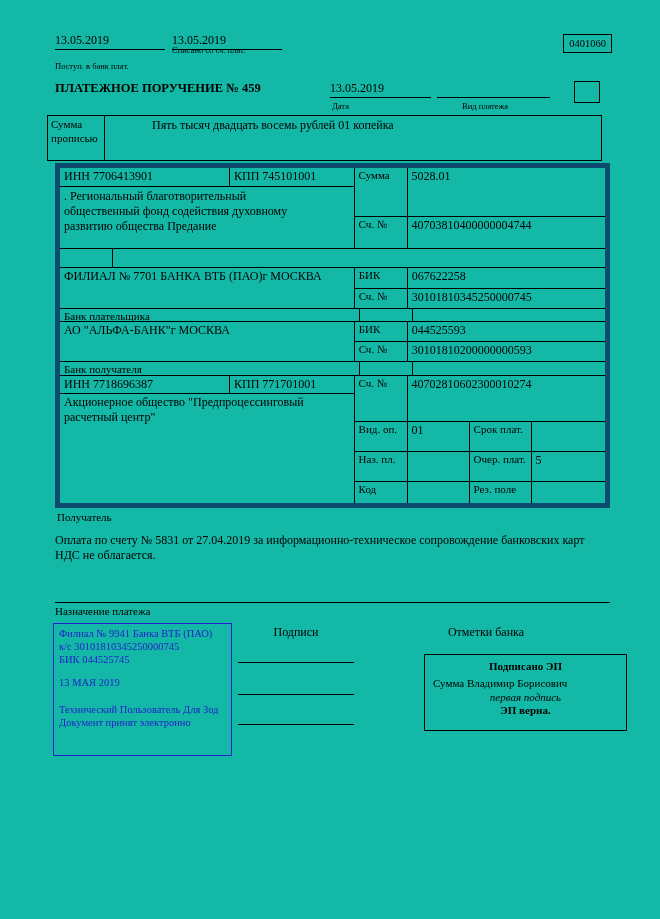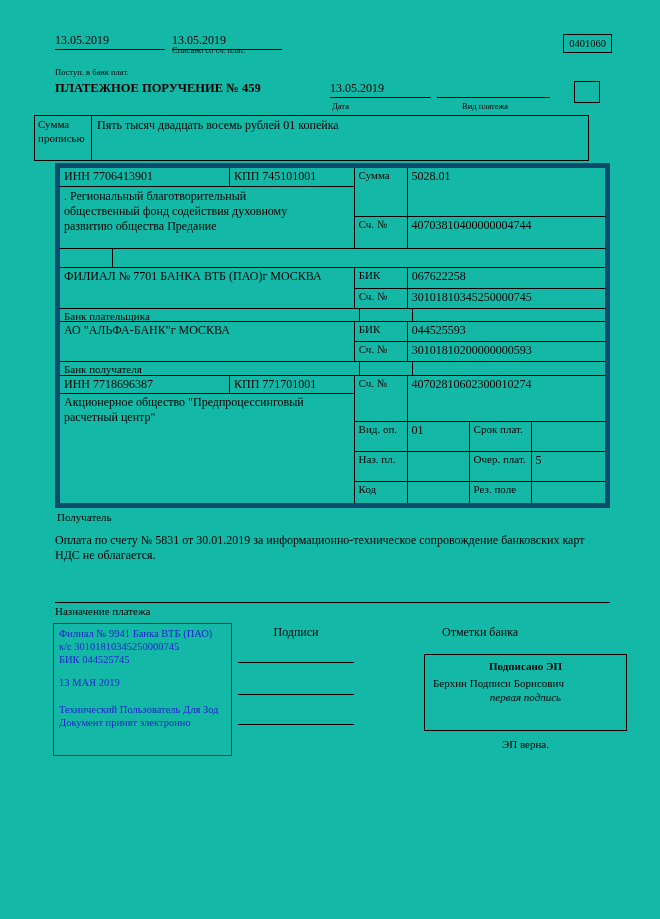--- a/index.html
+++ b/index.html
@@ -6,34 +6,34 @@
   body { margin:0; background:#ffffff; }
   .page {
     position:relative; width:660px; height:919px; background:#14b8a6; overflow:hidden;
     font-family:"Liberation Serif","DejaVu Serif",serif; color:#000; font-size:12px;
   }
   .abs { position:absolute; }
   .tiny { font-size:8.5px; }
   .ul { border-bottom:1px solid #000; }
 
   #date-received { left:55px; top:33px; width:110px; height:17px; }
-  #received-label { left:55px; top:67px; }
+  #received-label { left:55px; top:61px; }
   #date-debited { left:172px; top:33px; width:110px; height:17px; }
   #debited-label { left:172px; top:45px; }
   #form-code { left:563px; top:34px; width:49px; height:19px; border:1px solid #000;
                text-align:center; font-size:10.5px; line-height:17px; }
 
   #doc-title { left:55px; top:81px; font-size:12.5px; font-weight:bold; }
   #header-date { left:330px; top:81px; width:101px; height:17px; }
   #date-label { left:332px; top:101px; }
   #paytype-line { left:437px; top:81px; width:113px; height:17px; }
   #paytype-label { left:462px; top:101px; }
   #header-checkbox { left:574px; top:81px; width:26px; height:22px; border:1px solid #000; }
 
-  .amount-box { margin:115px 0 0 34px; width:555px; height:46px; border:1px solid #000; display:flex; }
+  .amount-box { margin:115px 0 0 47px; width:555px; height:46px; border:1px solid #000; display:flex;gap:42px; }
   .amount-label { width:57px; border-right:1px solid #000; padding:2px 3px; font-size:11px; line-height:1.25; }
   .amount-value { flex:1; padding:2px 5px; }
 
   .mtable { margin:2px 0 0 55px; width:555px; border:5px solid #0c4a6e; }
   .tr { display:flex; }
   .col { display:flex; flex-direction:column; }
   .grow { flex:1 1 auto; }
   .bt { border-top:1px solid #000; }
   .br { border-right:1px solid #000; }
   .bb { border-bottom:1px solid #000; }
@@ -68,27 +68,27 @@
                border:1px solid #2222cc; color:#2222cc; padding:3px 5px;
                font-size:10.5px; line-height:1.25; }
   .stamp-date { margin-top:10px; }
   .stamp-user { margin-top:13px; }
   .sig-area { position:absolute; left:185px; top:0; width:116px; height:110px; }
   .sig-title { text-align:center; font-size:12px; padding-top:2px; }
   .sig-line { position:absolute; left:0; right:0; border-top:1px solid #000; }
   .sig-line.l1 { top:39px; }
   .sig-line.l2 { top:71px; }
   .sig-line.l3 { top:101px; }
-  .marks-label { position:absolute; left:389px; top:2px; width:122px; font-size:12px; }
+  .marks-label { position:absolute; left:372px; top:2px; width:122px; text-align:center; font-size:12px; }
   .esign-box { position:absolute; left:371px; top:31px; width:203px; height:77px;
                border:1px solid #000; padding:5px 8px 4px; font-size:11px; line-height:1.25; }
   .esign-title { text-align:center; font-weight:bold; }
   .esign-name { margin-top:3px; }
   .esign-sub { text-align:center; font-style:italic; }
-  .esign-ver { text-align:center; font-weight:normal;margin-top:34px; }
+  .esign-ver { text-align:center; font-weight:bold; }
 </style>
 </head>
 <body>
 
 <div class="page">
 
   <div class="abs ul" id="date-received">13.05.2019</div>
   <div class="abs tiny" id="received-label">Поступ. в банк плат.</div>
   <div class="abs ul" id="date-debited">13.05.2019</div>
   <div class="abs tiny" id="debited-label">Списано со сч. плат.</div>
@@ -203,21 +203,21 @@
           <div class="cell br c62"></div>
           <div class="cell br c62 label-cell">Рез. поле</div>
           <div class="cell grow"></div>
         </div>
       </div>
     </div>
   </div>
 
   <div class="under-label">Получатель</div>
 
-  <div class="purpose-text">Оплата по счету № 5831 от 30.01.2019 за информационно-техническое сопровождение банковских карт НДС не облагается.</div>
+  <div class="purpose-text">Оплата по счету № 5831 от 27.04.2019 за информационно-техническое сопровождение банковских карт НДС не облагается.</div>
   <div class="purpose-line"></div>
   <div class="purpose-label">Назначение платежа</div>
 
   <div class="footer">
 
     <div class="stamp-box">
       <div>Филиал № 9941 Банка ВТБ (ПАО)</div>
       <div>к/с 30101810345250000745</div>
       <div>БИК 044525745</div>
       <div class="stamp-date">13 МАЯ 2019</div>
@@ -229,19 +229,19 @@
       <div class="sig-title">Подписи</div>
       <div class="sig-line l1"></div>
       <div class="sig-line l2"></div>
       <div class="sig-line l3"></div>
     </div>
 
     <div class="marks-label">Отметки банка</div>
 
     <div class="esign-box">
       <div class="esign-title">Подписано ЭП</div>
-      <div class="esign-name">Берхин Подписи Борисович</div>
+      <div class="esign-name">Сумма Владимир Борисович</div>
       <div class="esign-sub">первая подпись</div>
       <div class="esign-ver">ЭП верна.</div>
     </div>
 
   </div>
 </div>
 
 </body></html>

